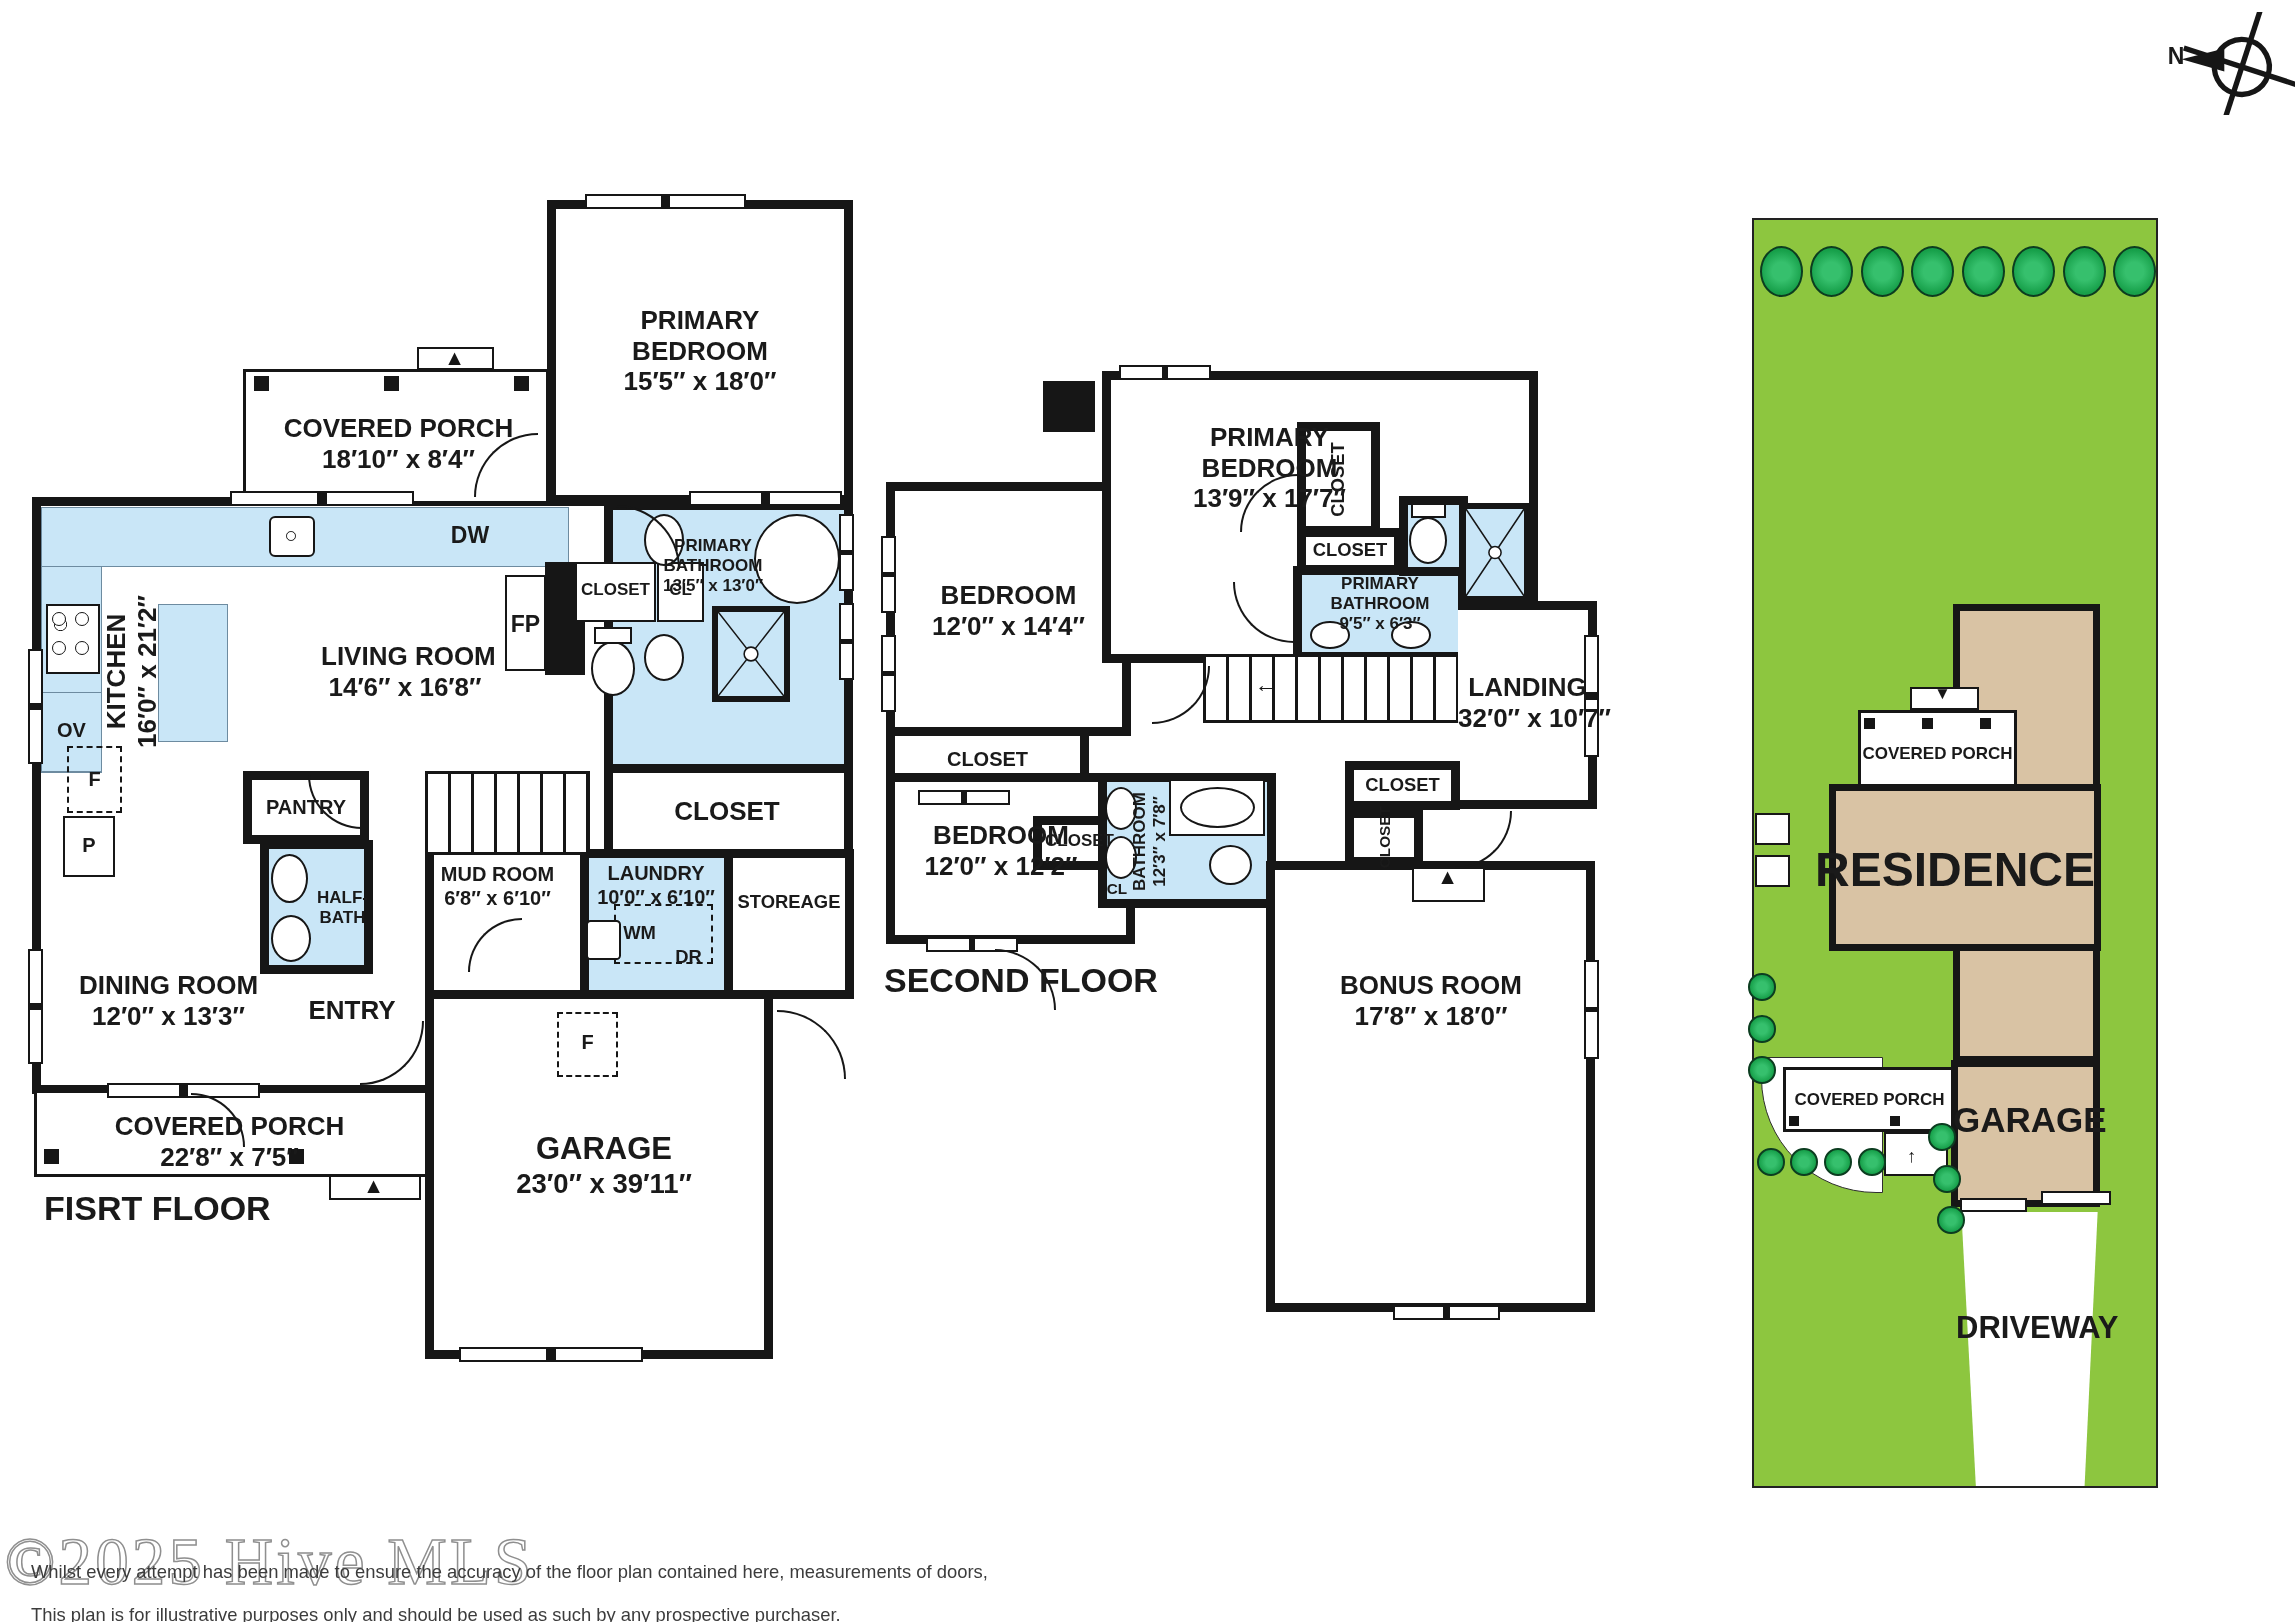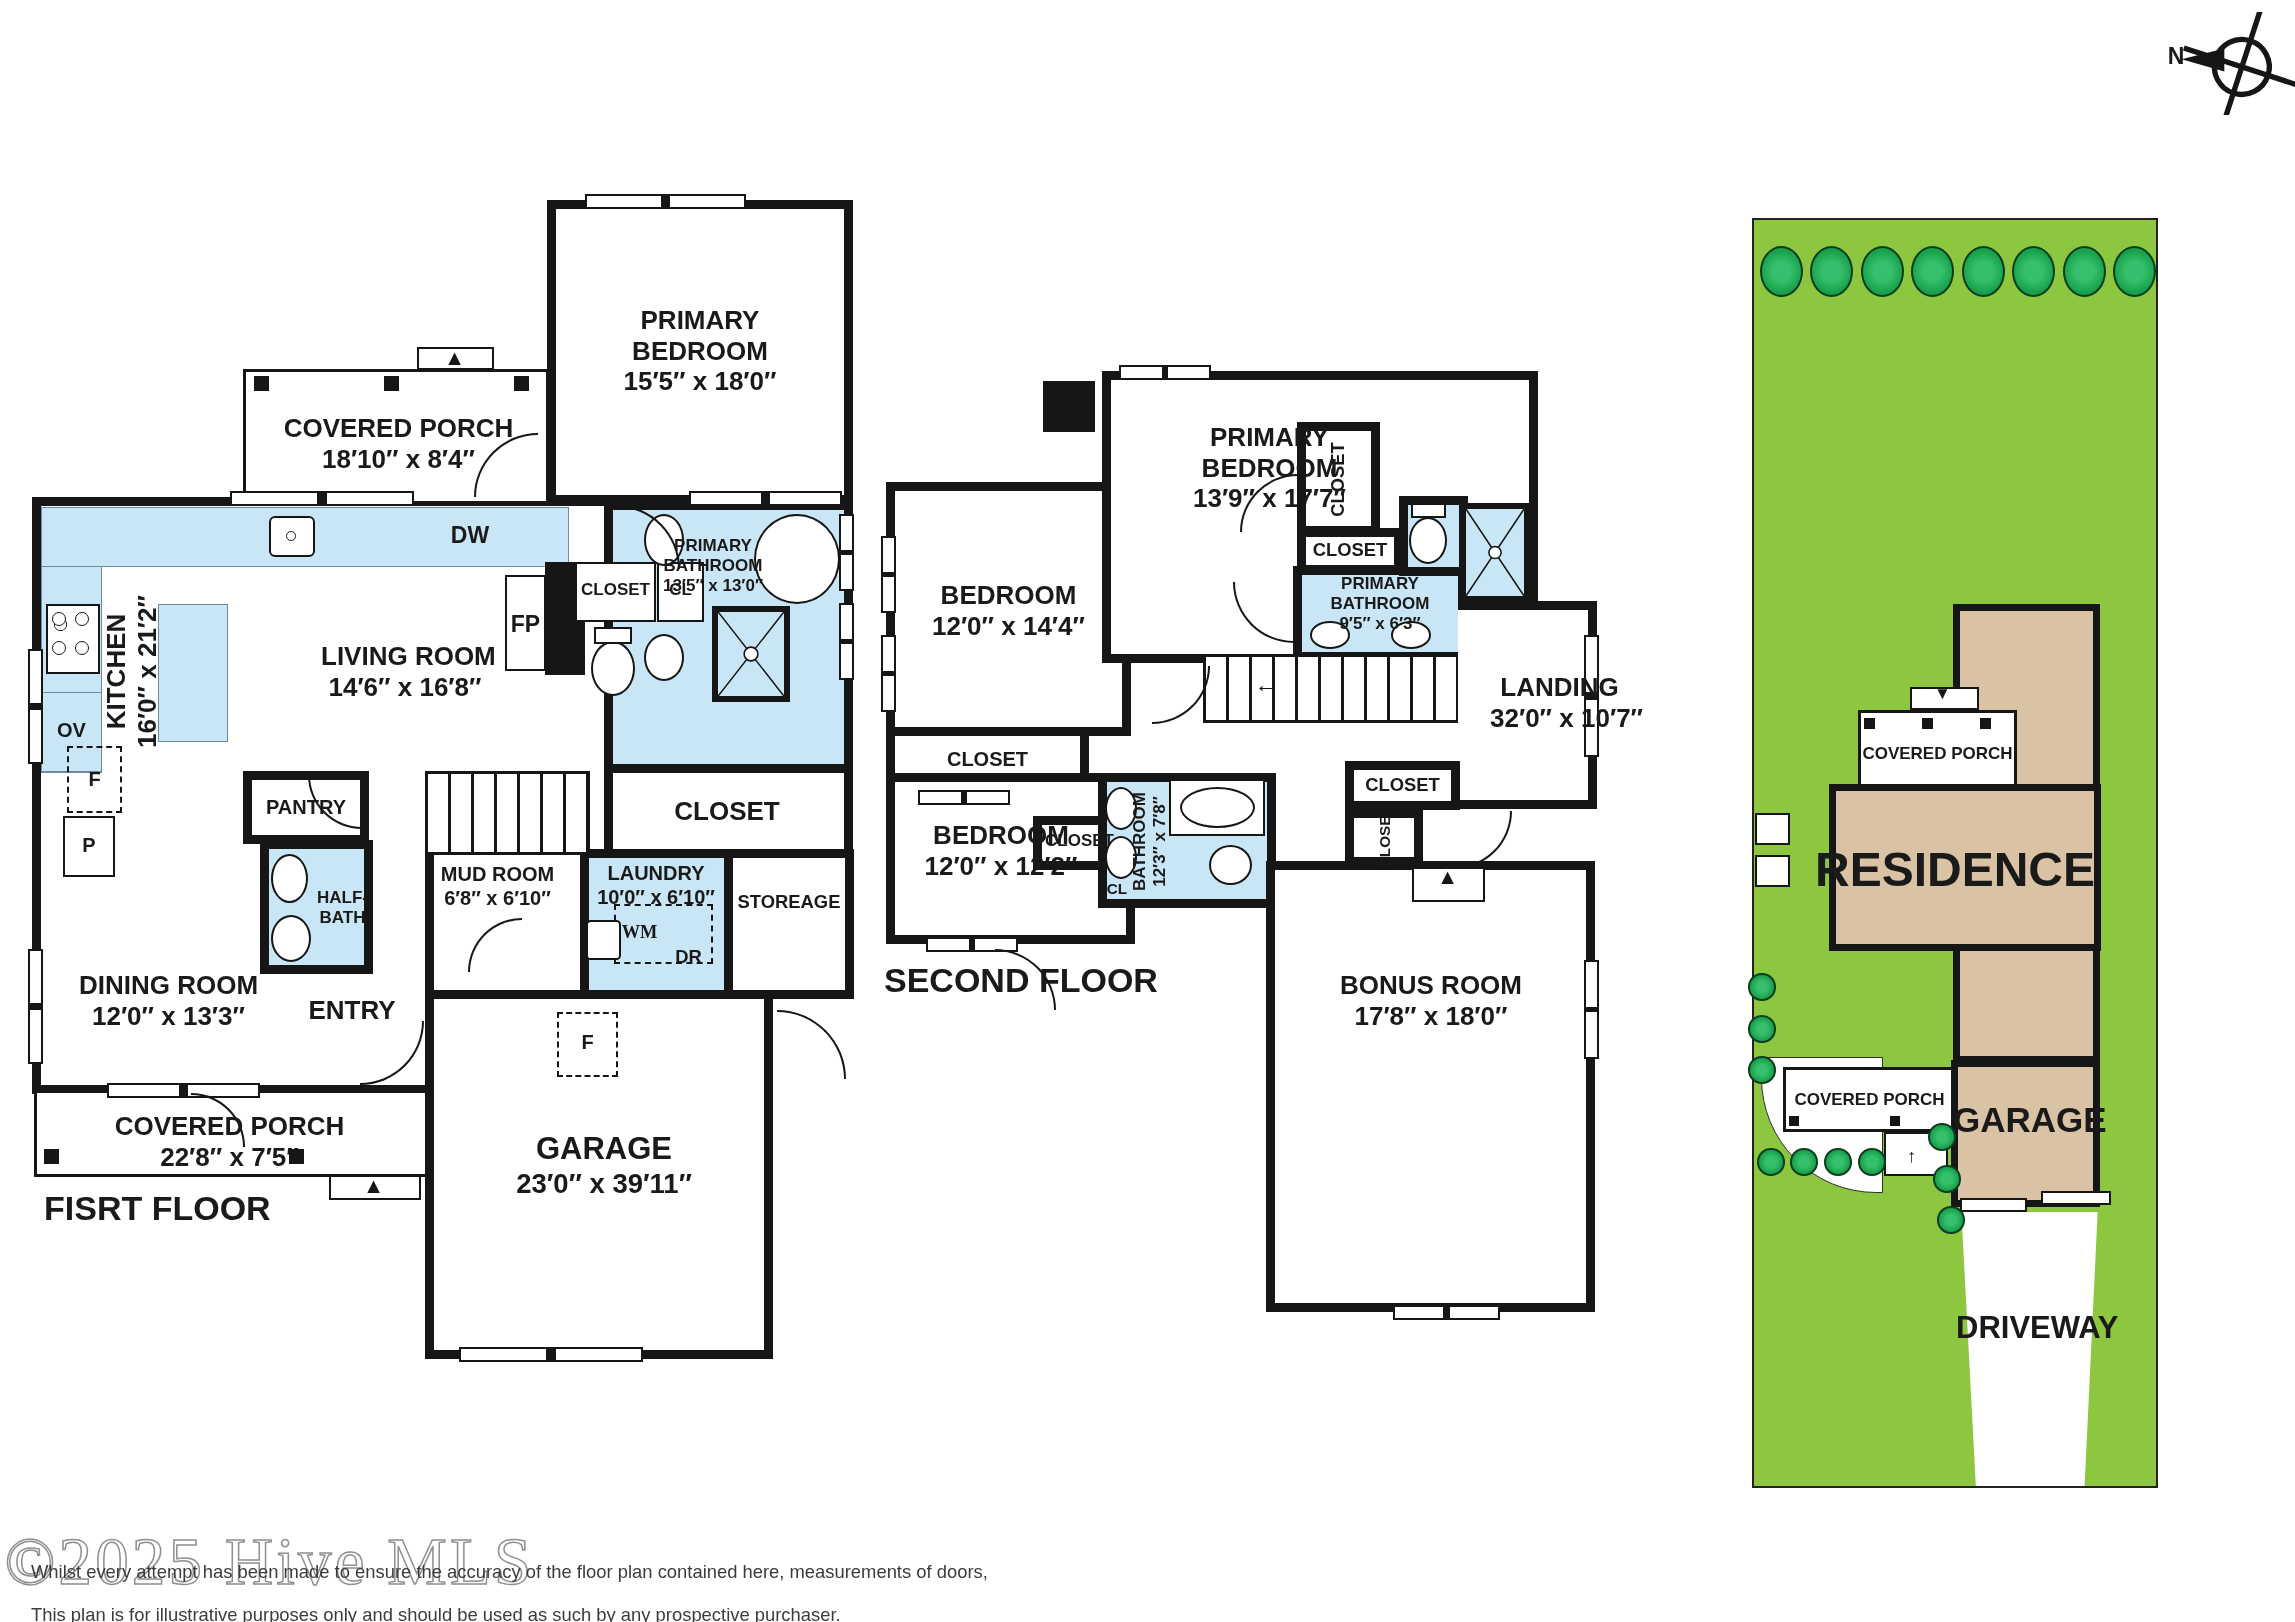--- a/index.html
+++ b/index.html
@@ -188,21 +188,21 @@
     </div>
     <div class="lb t34" style="left:291px;top:995px;width:122px;">ENTRY</div>
     <div class="lb t26" style="left:440px;top:863px;width:115px;">
       <div>MUD ROOM</div>
       <div>6′8″ x 6′10″</div>
     </div>
     <div class="lb t26" style="left:593px;top:862px;width:126px;">
       <div>LAUNDRY</div>
       <div>10′0″ x 6′10″</div>
     </div>
-    <div class="lb t24" style="left:618px;top:922px;width:43px;font-family:Liberation Serif, serif;">WM</div>
+    <div class="lb t24" style="left:618px;top:922px;width:43px;">WM</div>
     <div class="lb t24" style="left:667px;top:946px;width:43px;">DR</div>
     <div class="lb t24" style="left:724px;top:891px;width:130px;">STOREAGE</div>
     <div class="lb t26" style="left:557px;top:1031px;width:61px;">F</div>
     <div class="lb t34" style="left:84px;top:1111px;width:291px;">
       <div>COVERED PORCH</div>
       <div>22′8″ x 7′5″</div>
     </div>
     <div class="lb t40" style="left:451px;top:1131px;width:306px;">
       <div>GARAGE</div>
       <div style="font-size:27.5px;">23′0″ x 39′11″</div>
@@ -271,21 +271,21 @@
       <div>BEDROOM</div>
       <div>13′9″ x 17′7″</div>
     </div>
     <div class="lb t24 v" style="left:1289px;top:468px;width:99px;height:23px;">CLOSET</div>
     <div class="lb t24" style="left:1297px;top:539px;width:106px;">CLOSET</div>
     <div class="lb t22" style="left:1313px;top:574px;width:134px;">
       <div>PRIMARY</div>
       <div>BATHROOM</div>
       <div>9′5″ x 6′3″</div>
     </div>
-    <div class="lb t34" style="left:1458px;top:672px;width:139px;margin-left:32px;">
+    <div class="lb t34" style="left:1458px;top:672px;width:139px;">
       <div>LANDING</div>
       <div>32′0″ x 10′7″</div>
     </div>
     <div class="lb t24" style="left:1345px;top:774px;width:115px;">CLOSET</div>
     <div class="lb t20 v" style="left:1347px;top:828px;width:77px;height:18.4px;">CLOSET</div>
     <div class="lb t34" style="left:886px;top:820px;width:230px;">
       <div>BEDROOM</div>
       <div>12′0″ x 12′2″</div>
     </div>
     <div class="lb t22" style="left:1033px;top:831px;width:93px;">CLOSET</div>

